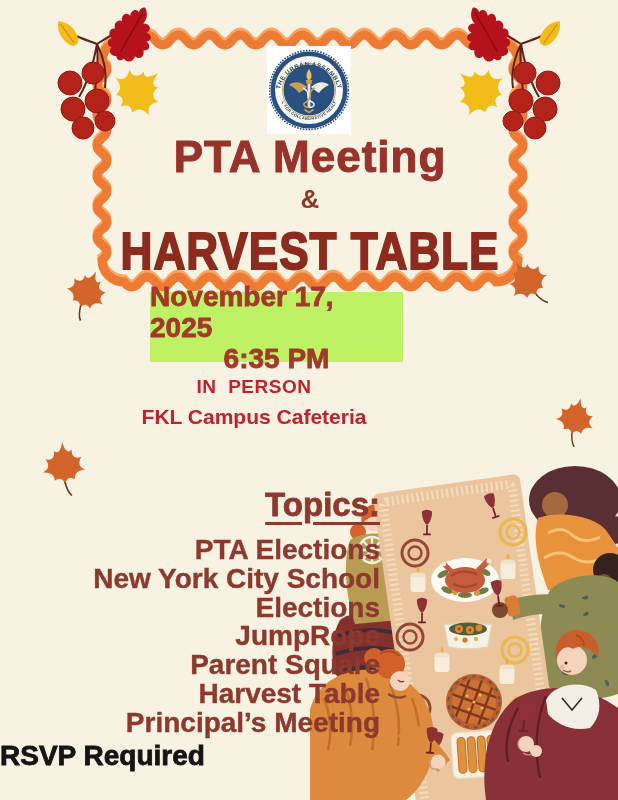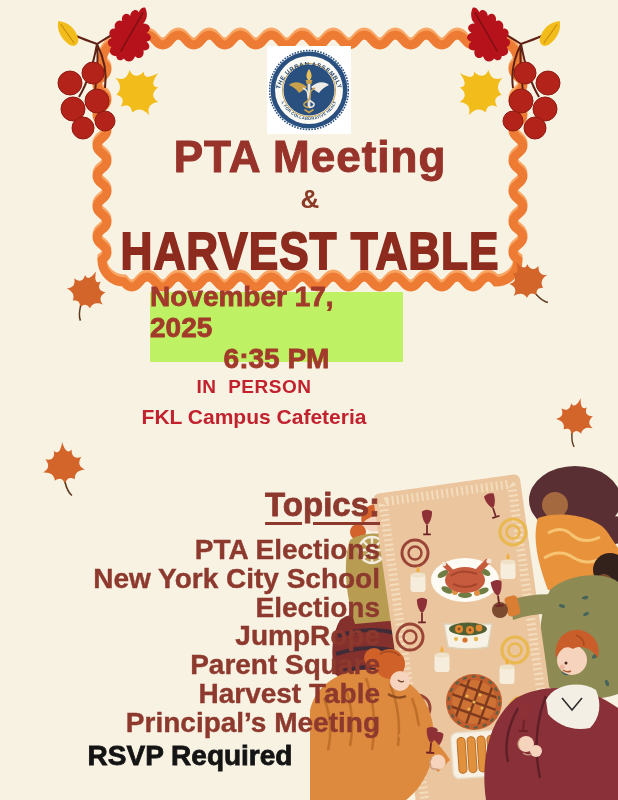--- a/index.html
+++ b/index.html
@@ -24,21 +24,21 @@
   .loc{position:absolute;left:0;top:376px;width:508px;text-align:center;z-index:3;}
   .loc-mode{font-size:19px;font-weight:800;color:#C2212E;letter-spacing:0.5px;white-space:pre;}
   .loc-venue{font-size:21px;font-weight:800;color:#C2212E;margin-top:7px;}
 
   .topics{position:absolute;left:0;top:486px;width:380px;text-align:right;z-index:3;}
   .topics-h{font-size:33px;font-weight:800;color:#8D392E;-webkit-text-stroke:0.8px #8D392E;
             text-decoration:underline;text-decoration-thickness:3px;text-underline-offset:6px;
             margin-bottom:12px;}
   .topic-item{font-size:28px;font-weight:700;color:#8D392E;-webkit-text-stroke:0.4px #8D392E;line-height:28.8px;}
 
-  .rsvp{position:absolute;left:0;top:740px;width:380px;text-align:center;z-index:3;
+  .rsvp{position:absolute;left:0;top:740px;width:380px;z-index:3;
         font-size:28px;font-weight:800;color:#141414;-webkit-text-stroke:0.8px #141414;}
 </style>
 </head>
 <body>
 
 <svg class="layer deco" viewBox="0 0 618 800">
   <defs>
     <path id="mapleP" d="M0,-26 C2,-17 5,-14 9,-18 C8,-11 12,-8 18,-10 C14,-4 15,0 21,3 C14,3 10,6 10,12 C5,9 2,10 0,16 C-2,10 -5,9 -10,12 C-10,6 -14,3 -21,3 C-15,0 -14,-4 -18,-10 C-12,-8 -8,-11 -9,-18 C-5,-14 -2,-17 0,-26 Z"></path>
     <path id="stemP" d="M0,14 C1,20 2,24 6,28" fill="none" stroke="#5E3A1E" stroke-width="1.6"></path>
     <path id="oakP" d="M0,-28 C5,-24 7,-18 5,-13 C11,-16 16,-12 12,-6 C18,-7 21,-2 16,2 C22,3 23,9 17,11 C21,16 18,22 12,20 C13,26 8,30 3,27 C2,31 -3,32 -5,28 C-10,31 -15,27 -13,22 C-18,23 -21,17 -17,14 C-23,12 -23,5 -18,4 C-22,0 -20,-6 -15,-6 C-19,-11 -15,-17 -10,-14 C-12,-20 -7,-24 -4,-21 C-4,-26 -2,-28 0,-28 Z"></path>

